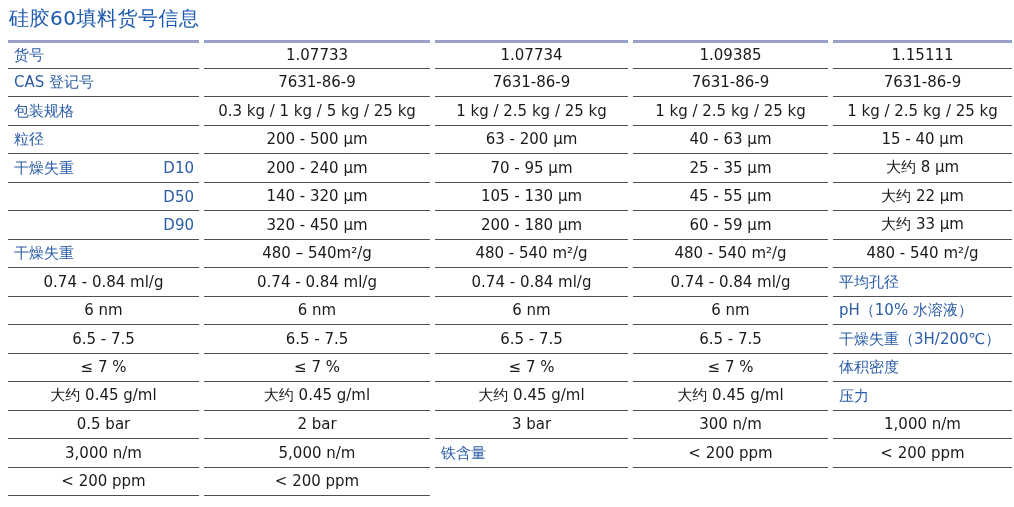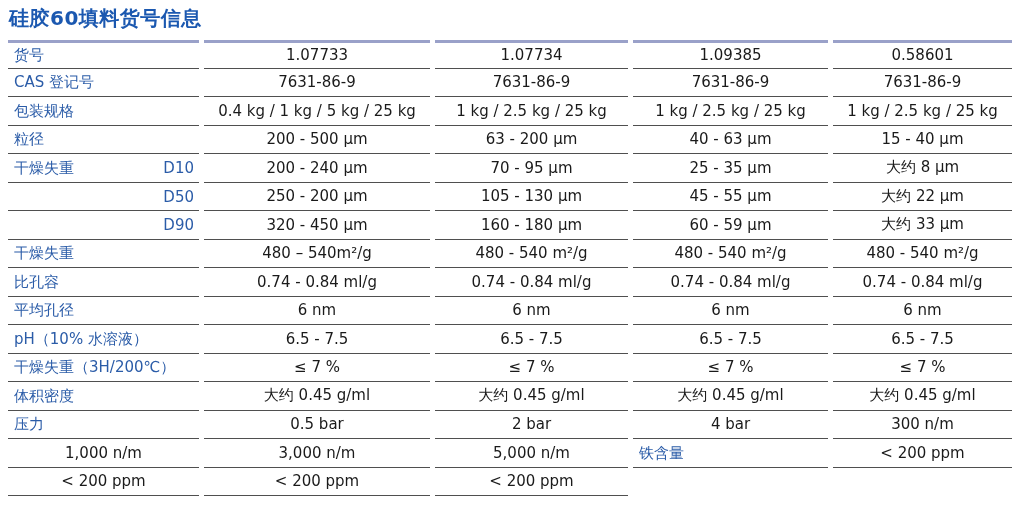--- a/index.html
+++ b/index.html
@@ -5,21 +5,21 @@
   html,body { margin:0; padding:0; background:#ffffff; }
   .page {
     position:relative;
     width:1014px; height:507px;
     background:#ffffff;
     font-family:"DejaVu Sans", "Liberation Sans", sans-serif;
     overflow:hidden;
   }
   .title {
     position:absolute; left:9px; top:5px;
-    font-size:20px; font-weight:bold;
+    font-size:20px; font-weight:normal;
     color:#1b58b0;
     letter-spacing:0.5px;
   }
   .spec-table {
     position:absolute; left:8px; top:40px;
     display:grid;
     grid-template-columns:191px 226px 193px 195px 179px;
     column-gap:5px;
     grid-auto-rows:28.5px;
   }
@@ -46,34 +46,34 @@
 <div class="page">
   <div class="title">硅胶60填料货号信息</div>
   <div class="spec-table" id="spec-table">
       <div class="cell label-cell top-edge">
         <span class="lbl">货号</span>
         <span class="sublbl"></span>
       </div>
       <div class="cell value-cell top-edge">1.07733</div>
       <div class="cell value-cell top-edge">1.07734</div>
       <div class="cell value-cell top-edge">1.09385</div>
-      <div class="cell value-cell top-edge">0.58601</div>
+      <div class="cell value-cell top-edge">1.15111</div>
       <div class="cell label-cell">
         <span class="lbl">CAS 登记号</span>
         <span class="sublbl"></span>
       </div>
       <div class="cell value-cell">7631-86-9</div>
       <div class="cell value-cell">7631-86-9</div>
       <div class="cell value-cell">7631-86-9</div>
       <div class="cell value-cell">7631-86-9</div>
       <div class="cell label-cell">
         <span class="lbl">包装规格</span>
         <span class="sublbl"></span>
       </div>
-      <div class="cell value-cell">0.4 kg / 1 kg / 5 kg / 25 kg</div>
+      <div class="cell value-cell">0.3 kg / 1 kg / 5 kg / 25 kg</div>
       <div class="cell value-cell">1 kg / 2.5 kg / 25 kg</div>
       <div class="cell value-cell">1 kg / 2.5 kg / 25 kg</div>
       <div class="cell value-cell">1 kg / 2.5 kg / 25 kg</div>
       <div class="cell label-cell">
         <span class="lbl">粒径</span>
         <span class="sublbl"></span>
       </div>
       <div class="cell value-cell">200 - 500 μm</div>
       <div class="cell value-cell">63 - 200 μm</div>
       <div class="cell value-cell">40 - 63 μm</div>
@@ -83,44 +83,40 @@
         <span class="sublbl">D10</span>
       </div>
       <div class="cell value-cell">200 - 240 μm</div>
       <div class="cell value-cell">70 - 95 μm</div>
       <div class="cell value-cell">25 - 35 μm</div>
       <div class="cell value-cell">大约 8 μm</div>
       <div class="cell label-cell">
         <span class="lbl"></span>
         <span class="sublbl">D50</span>
       </div>
-      <div class="cell value-cell">250 - 200 μm</div>
+      <div class="cell value-cell">140 - 320 μm</div>
       <div class="cell value-cell">105 - 130 μm</div>
       <div class="cell value-cell">45 - 55 μm</div>
       <div class="cell value-cell">大约 22 μm</div>
       <div class="cell label-cell">
         <span class="lbl"></span>
         <span class="sublbl">D90</span>
       </div>
       <div class="cell value-cell">320 - 450 μm</div>
-      <div class="cell value-cell">160 - 180 μm</div>
+      <div class="cell value-cell">200 - 180 μm</div>
       <div class="cell value-cell">60 - 59 μm</div>
       <div class="cell value-cell">大约 33 μm</div>
       <div class="cell label-cell">
         <span class="lbl">干燥失重</span>
         <span class="sublbl"></span>
       </div>
       <div class="cell value-cell">480 – 540m²/g</div>
       <div class="cell value-cell">480 - 540 m²/g</div>
       <div class="cell value-cell">480 - 540 m²/g</div>
       <div class="cell value-cell">480 - 540 m²/g</div>
-      <div class="cell label-cell">
-        <span class="lbl">比孔容</span>
-        <span class="sublbl"></span>
-      </div>
       <div class="cell value-cell">0.74 - 0.84 ml/g</div>
       <div class="cell value-cell">0.74 - 0.84 ml/g</div>
       <div class="cell value-cell">0.74 - 0.84 ml/g</div>
       <div class="cell value-cell">0.74 - 0.84 ml/g</div>
       <div class="cell label-cell">
         <span class="lbl">平均孔径</span>
         <span class="sublbl"></span>
       </div>
       <div class="cell value-cell">6 nm</div>
       <div class="cell value-cell">6 nm</div>
@@ -149,21 +145,21 @@
       <div class="cell value-cell">大约 0.45 g/ml</div>
       <div class="cell value-cell">大约 0.45 g/ml</div>
       <div class="cell value-cell">大约 0.45 g/ml</div>
       <div class="cell value-cell">大约 0.45 g/ml</div>
       <div class="cell label-cell">
         <span class="lbl">压力</span>
         <span class="sublbl"></span>
       </div>
       <div class="cell value-cell">0.5 bar</div>
       <div class="cell value-cell">2 bar</div>
-      <div class="cell value-cell">4 bar</div>
+      <div class="cell value-cell">3 bar</div>
       <div class="cell value-cell">300 n/m</div>
       <div class="cell value-cell">1,000 n/m</div>
       <div class="cell value-cell">3,000 n/m</div>
       <div class="cell value-cell">5,000 n/m</div>
       <div class="cell label-cell">
         <span class="lbl">铁含量</span>
         <span class="sublbl"></span>
       </div>
       <div class="cell value-cell">&lt; 200 ppm</div>
       <div class="cell value-cell">&lt; 200 ppm</div>

